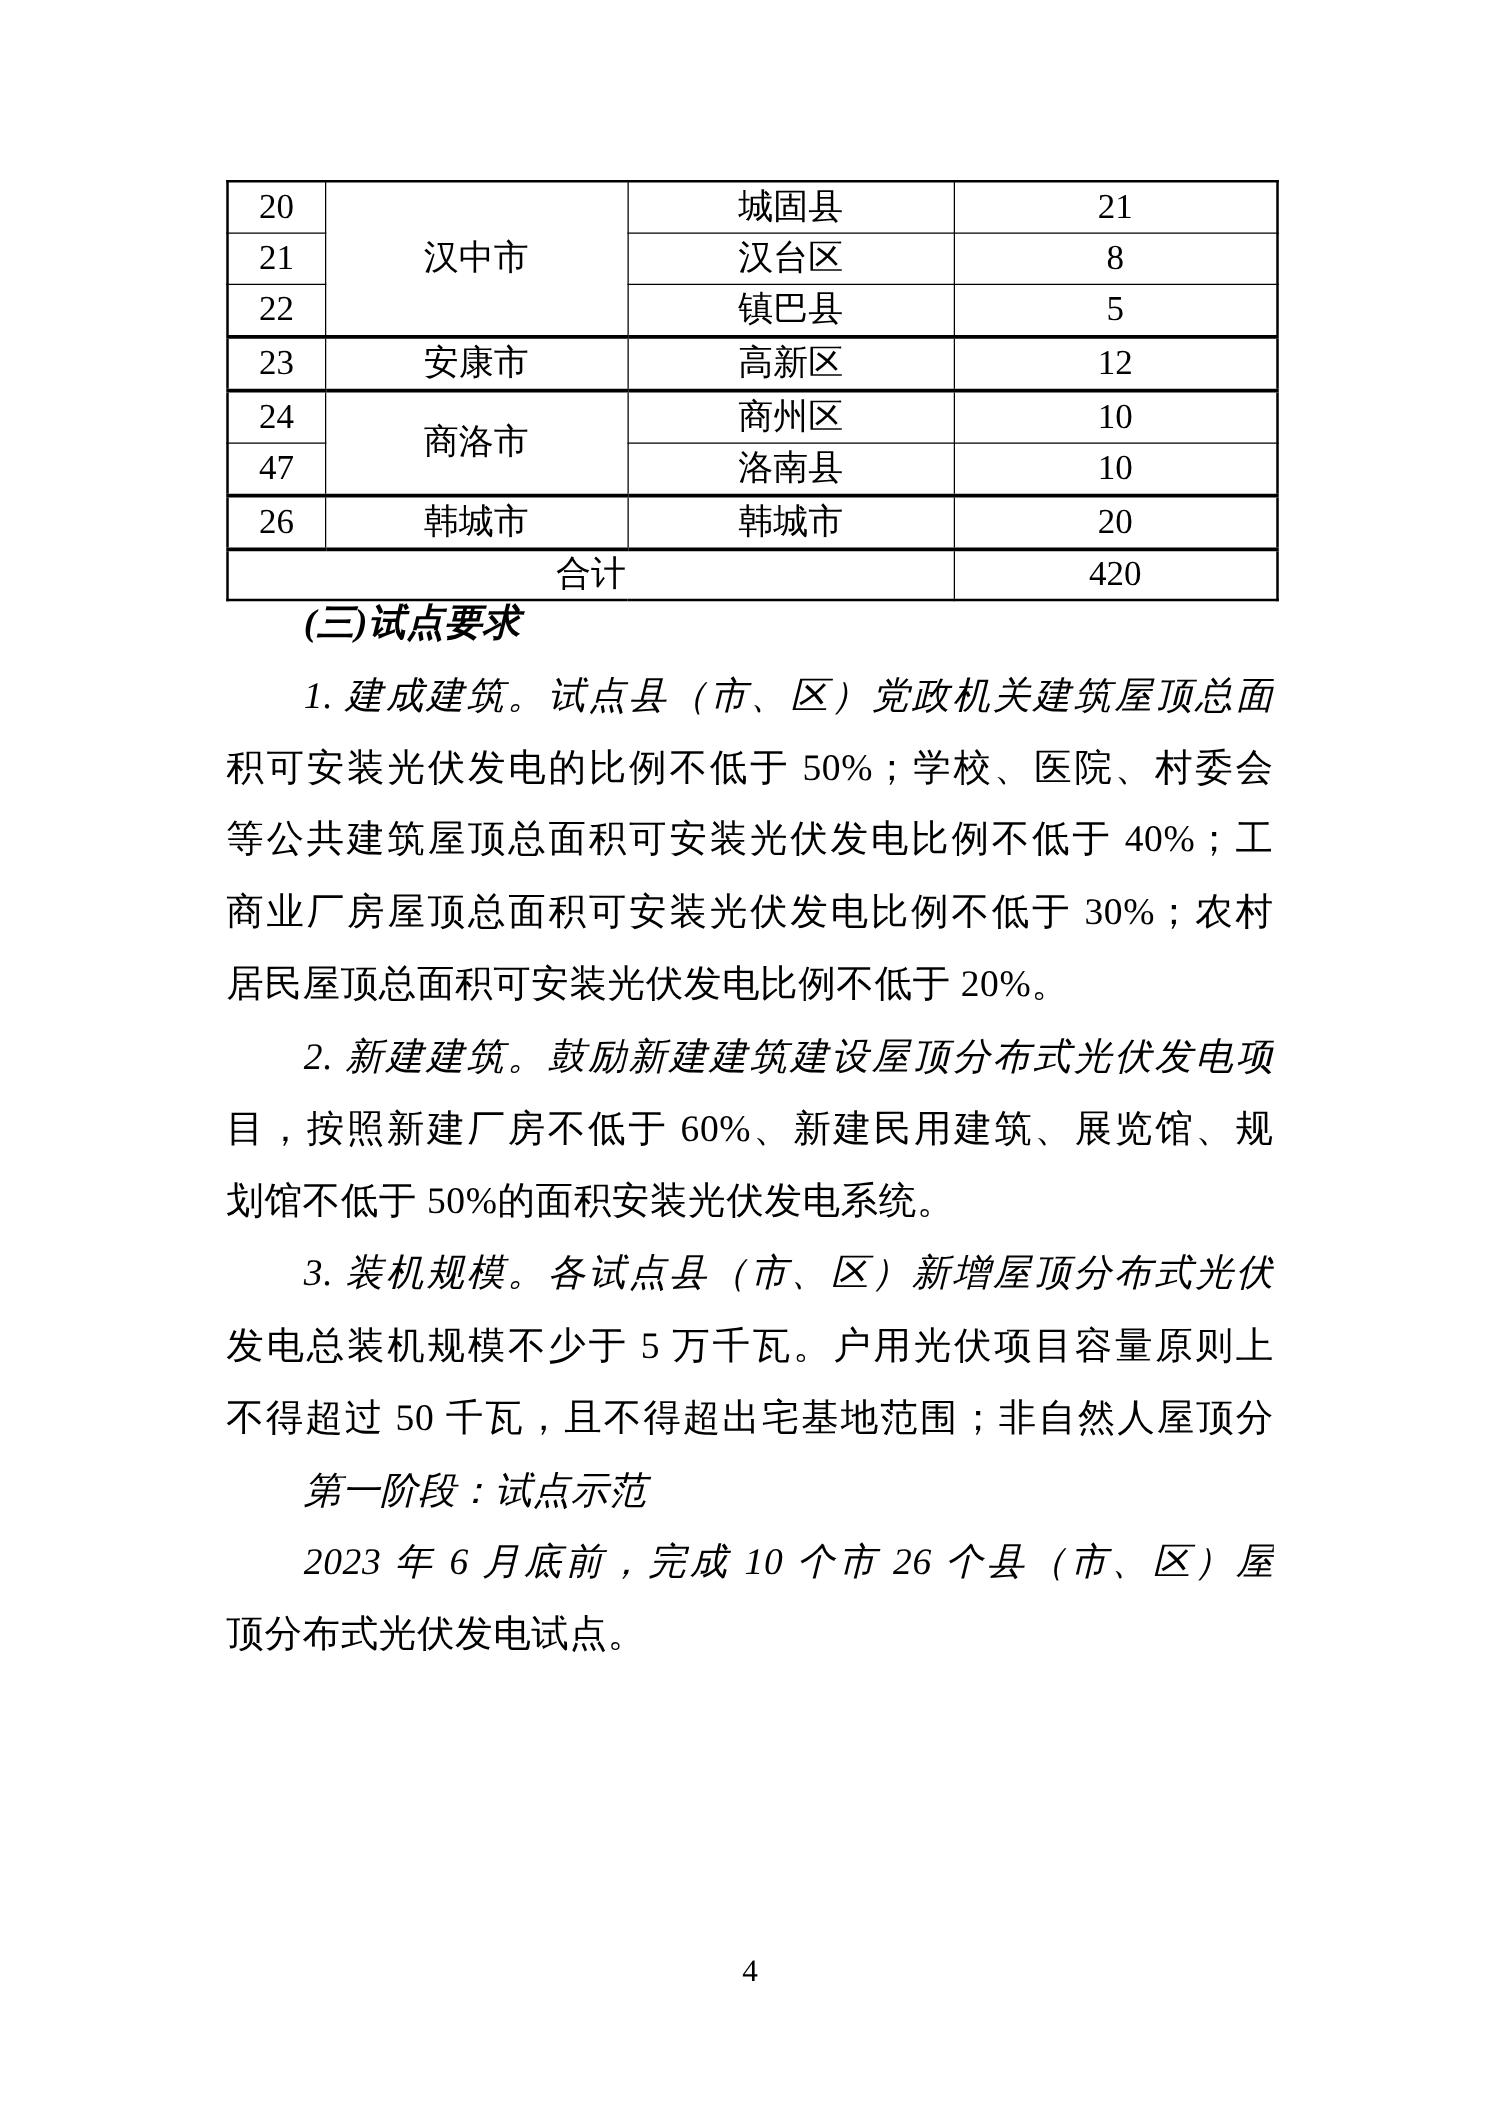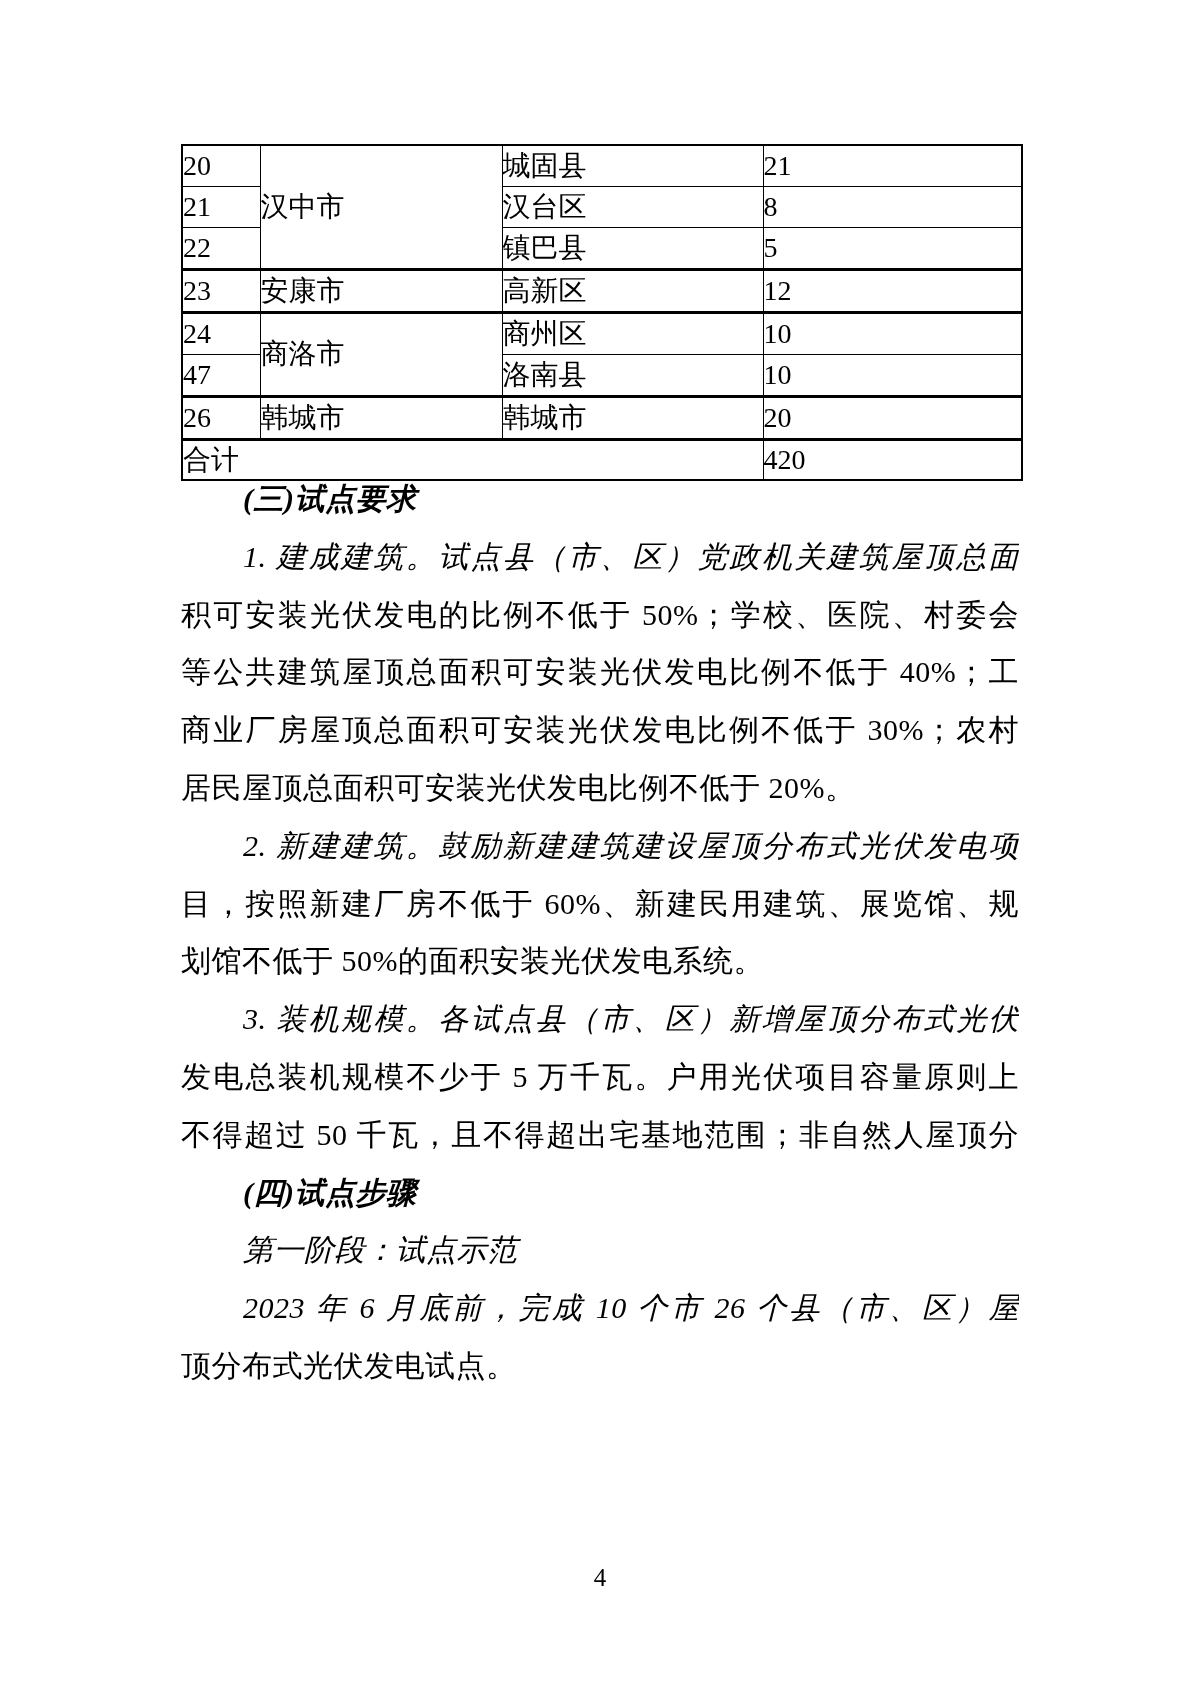--- a/index.html
+++ b/index.html
@@ -10,21 +10,21 @@
   }
   
   .doc-table {
     position:absolute; left:181px; top:144px; width:840px;
     border-collapse:collapse; table-layout:fixed;
     border:2.5px solid #000;
     font-size:28px;
   }
   .doc-table td {
     border:1.5px solid #000;
-    text-align:left; vertical-align:middle;
+    text-align:center; vertical-align:middle;
     height:40px; padding:0; overflow:hidden;
     font-size:28px; line-height:1.1;
   }
   .doc-table td.ge { border-bottom-width:3px; }      
   .doc-table tr.total-row td { height:38px; }
   .doc-table td.bold { font-weight:normal; }
   
   .doc-body {
     position:absolute; left:181px; top:470px; width:838px;
     font-size:30px;
@@ -109,21 +109,20 @@
       <div class="line">积可安装光伏发电的比例不低于 50%；学校、医院、村委会</div>
       <div class="line">等公共建筑屋顶总面积可安装光伏发电比例不低于 40%；工</div>
       <div class="line">商业厂房屋顶总面积可安装光伏发电比例不低于 30%；农村</div>
       <div class="line last">居民屋顶总面积可安装光伏发电比例不低于 20%。</div>
       <div class="line indent">2. 新建建筑。鼓励新建建筑建设屋顶分布式光伏发电项</div>
       <div class="line">目，按照新建厂房不低于 60%、新建民用建筑、展览馆、规</div>
       <div class="line last">划馆不低于 50%的面积安装光伏发电系统。</div>
       <div class="line indent">3. 装机规模。各试点县（市、区）新增屋顶分布式光伏</div>
       <div class="line">发电总装机规模不少于 5 万千瓦。户用光伏项目容量原则上</div>
       <div class="line">不得超过 50 千瓦，且不得超出宅基地范围；非自然人屋顶分</div>
-      <div class="line indent last heading">(四)试点步骤</div>
       <div class="line indent last">第一阶段：试点示范</div>
       <div class="line indent">2023 年 6 月底前，完成 10 个市 26 个县（市、区）屋</div>
       <div class="line last">顶分布式光伏发电试点。</div>
     </div>
 
   <div class="page-num">4</div>
 
 </div>
 
 </body></html>

